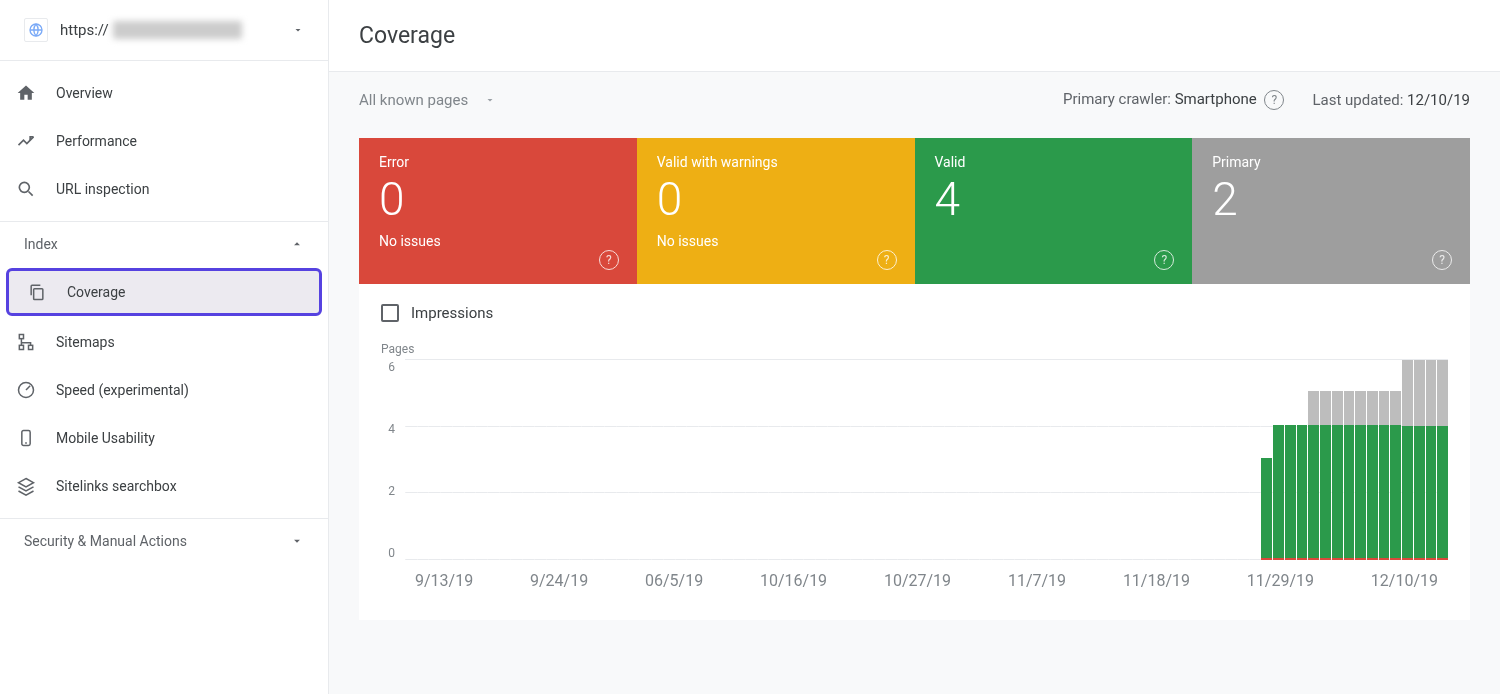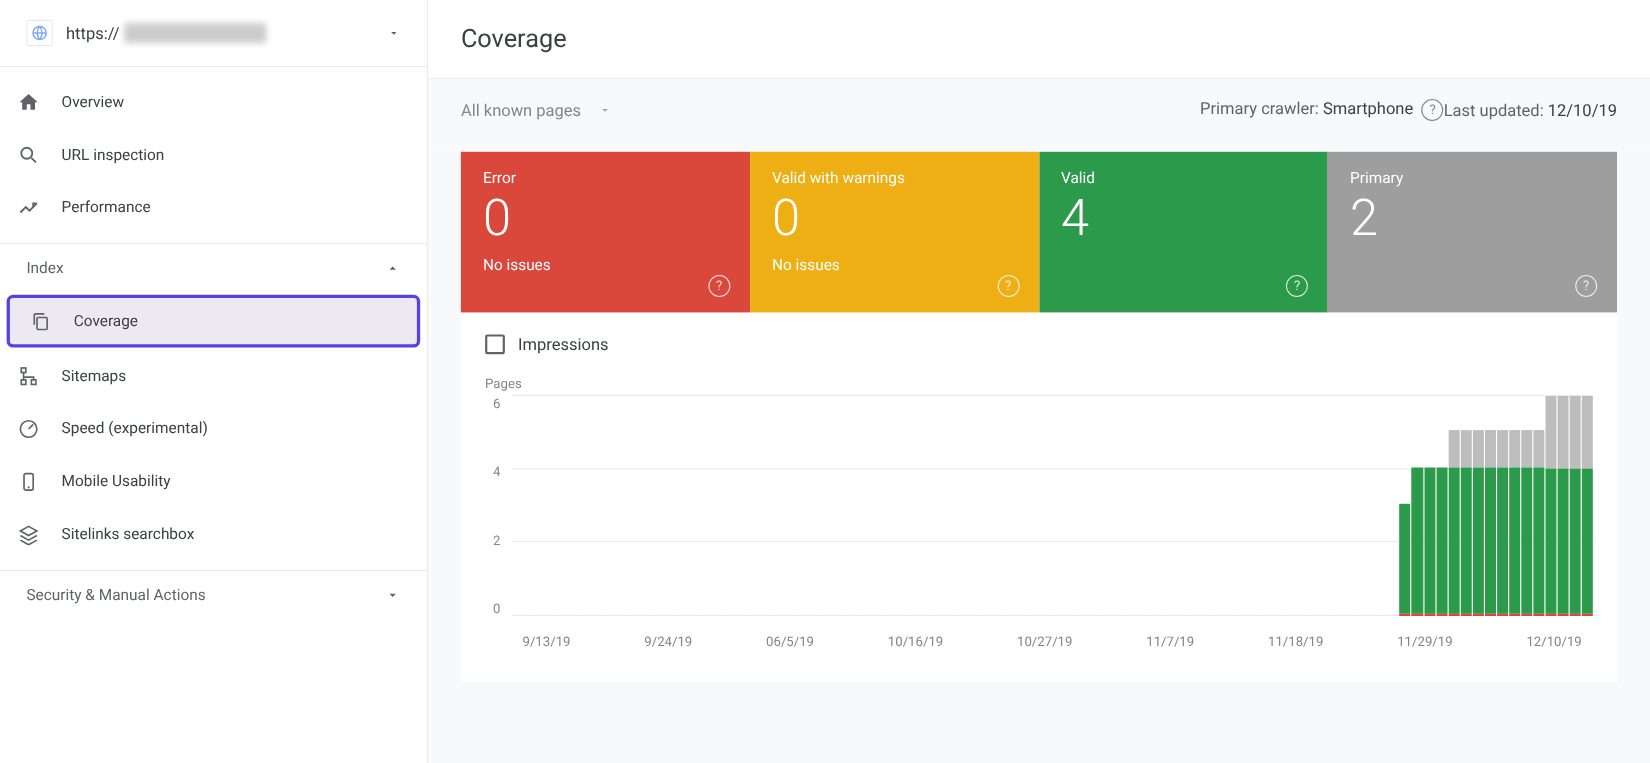--- a/index.html
+++ b/index.html
@@ -1,36 +1,36 @@
 <!DOCTYPE html>
 <html><head>
 <meta charset="utf-8">
 <style>
 * { box-sizing: border-box; margin: 0; padding: 0; }
 body { font-family: Roboto, Arial, sans-serif; background: #fff; color: #3c4043; font-size: 14px; }
 .container { display: flex; width: 1500px; height: 694px; }
-.sidebar { width: 389px; border-right: 1px solid #e8eaed; display: flex; flex-direction: column; }
+.sidebar { width: 329px; border-right: 1px solid #e8eaed; display: flex; flex-direction: column; }
 .property-selector { display: flex; align-items: center; padding: 18px 24px; gap: 12px; border-bottom: 1px solid #e8eaed; }
 .globe-icon { width: 24px; height: 24px; border: 1px solid #e8eaed; border-radius: 2px; display: flex; align-items: center; justify-content: center; }
 .property-url { flex: 1; font-size: 15px; color: #3c4043; display: flex; align-items: center; gap: 4px; }
 .blur-text { filter: blur(3px); background: #ccc; color: #ccc; border-radius: 2px; }
 .chevron-down { color: #5f6368; }
 .nav-section { padding-top: 8px; }
 .nav-item { display: flex; align-items: center; padding: 14px 16px; gap: 20px; cursor: pointer; color: #3c4043; }
 .nav-icon { width: 20px; height: 20px; color: #5f6368; display: flex; align-items: center; justify-content: center; }
 .nav-label { font-size: 14px; }
 .section-header { display: flex; align-items: center; justify-content: space-between; padding: 14px 24px; cursor: pointer; color: #5f6368; border-top: 1px solid #e8eaed; margin-top: 8px; }
 .section-title { font-size: 14px; }
 .nav-item.active { background: #eceaf0; border: 3px solid #5642e0; border-radius: 6px; margin: 2px 6px; padding: 11px 18px; }
 .main { flex: 1; display: flex; flex-direction: column; overflow: hidden; }
 .page-header { padding: 22px 30px; border-bottom: 1px solid #e8eaed; }
 .page-title { font-size: 23px; font-weight: 400; color: #3c4043; }
 .toolbar { display: flex; align-items: center; justify-content: space-between; padding: 18px 30px 28px; background: #f8f9fa; }
 .toolbar-left { display: flex; align-items: center; gap: 16px; color: #80868b; font-size: 15px; }
-.toolbar-right { display: flex; align-items: center; font-size: 15px; color: #5f6368; }
+.toolbar-right { display: flex; align-items: center; gap: 28px; font-size: 15px; color: #5f6368; }
 .content-area { padding: 0 30px; background: #f8f9fa; flex: 1; }
 .status-cards { display: flex; }
 .status-card { flex: 1; padding: 16px 20px 14px; color: #fff; position: relative; min-height: 146px; }
 .status-card.error { background: #d9483b; }
 .status-card.warning { background: #eeaf14; }
 .status-card.valid { background: #2b9a4b; }
 .status-card.excluded { background: #9e9e9e; }
 .card-label { font-size: 14px; font-weight: 400; margin-bottom: 2px; }
 .card-value { font-size: 46px; font-weight: 300; line-height: 1.2; }
 .card-sublabel { font-size: 14px; margin-top: 6px; }
@@ -45,21 +45,21 @@
 .y-axis { display: flex; flex-direction: column; justify-content: space-between; padding-right: 10px; font-size: 12px; color: #80868b; height: 200px; text-align: right; width: 24px; }
 .plot-area { flex: 1; position: relative; }
 .gridlines { position: absolute; inset: 0; height: 200px; }
 .gridline { position: absolute; left: 0; right: 0; border-top: 1px solid #e8eaed; }
 .bars-container { position: absolute; left: 0; right: 0; bottom: 30px; height: 200px; display: flex; align-items: flex-end; }
 .bar-slot { flex: 1; position: relative; height: 100%; display: flex; }
 .bar-stack { width: 100%; display: flex; flex-direction: column; justify-content: flex-end; height: 100%; border-left: 0.5px solid rgba(255,255,255,0.25); }
 .bar-valid { background: #2b9a4b; width: 100%; }
 .bar-excluded { background: #bdbdbd; width: 100%; }
 .bar-error-line { background: #d9483b; height: 2px; width: 100%; }
-.x-axis { position: absolute; left: 0; right: 0; bottom: 0; display: flex; justify-content: space-between; font-size: 12px; color: #80868b; padding: 0 10px; }
+.x-axis { position: absolute; left: 0; right: 0; bottom: 0; display: flex; justify-content: space-between; font-size: 16px; color: #80868b; padding: 0 10px; }
 .help-inline { color: #80868b; display: inline-flex; vertical-align: middle; margin-left: 4px; }
 .strong { color: #3c4043; }
 svg { display: block; }
 </style>
 </head>
 <body>
 
 <div class="container">
 
   <aside class="sidebar">
@@ -86,34 +86,34 @@
         <span class="nav-icon">
             <svg width="20" height="20" viewBox="0 0 24 24" fill="#5f6368">
               <path d="M10 20v-6h4v6h5v-8h3L12 3 2 12h3v8z"></path>
             </svg>
           </span>
         <span class="nav-label">Overview</span>
       </div>
       <div class="nav-item">
         <span class="nav-icon">
             <svg width="20" height="20" viewBox="0 0 24 24" fill="none" stroke="#5f6368" stroke-width="2">
+              <path d="M3 17l6-6 4 4 8-8"></path>
+              <path d="M21 7h-4v4"></path>
+            </svg>
+          </span>
+        <span class="nav-label">Performance</span>
+      </div>
+      <div class="nav-item">
+        <span class="nav-icon">
+            <svg width="20" height="20" viewBox="0 0 24 24" fill="none" stroke="#5f6368" stroke-width="2">
               <circle cx="10" cy="10" r="6"></circle>
               <path d="M20 20l-5-5"></path>
             </svg>
           </span>
         <span class="nav-label">URL inspection</span>
-      </div>
-      <div class="nav-item">
-        <span class="nav-icon">
-            <svg width="20" height="20" viewBox="0 0 24 24" fill="none" stroke="#5f6368" stroke-width="2">
-              <path d="M3 17l6-6 4 4 8-8"></path>
-              <path d="M21 7h-4v4"></path>
-            </svg>
-          </span>
-        <span class="nav-label">Performance</span>
       </div>
     </div>
 
     <div class="section-header">
       <span class="section-title">Index</span>
       <span>
           <svg width="14" height="14" viewBox="0 0 24 24" fill="#5f6368">
             <path d="M7 14l5-5 5 5z"></path>
           </svg>
         </span>

